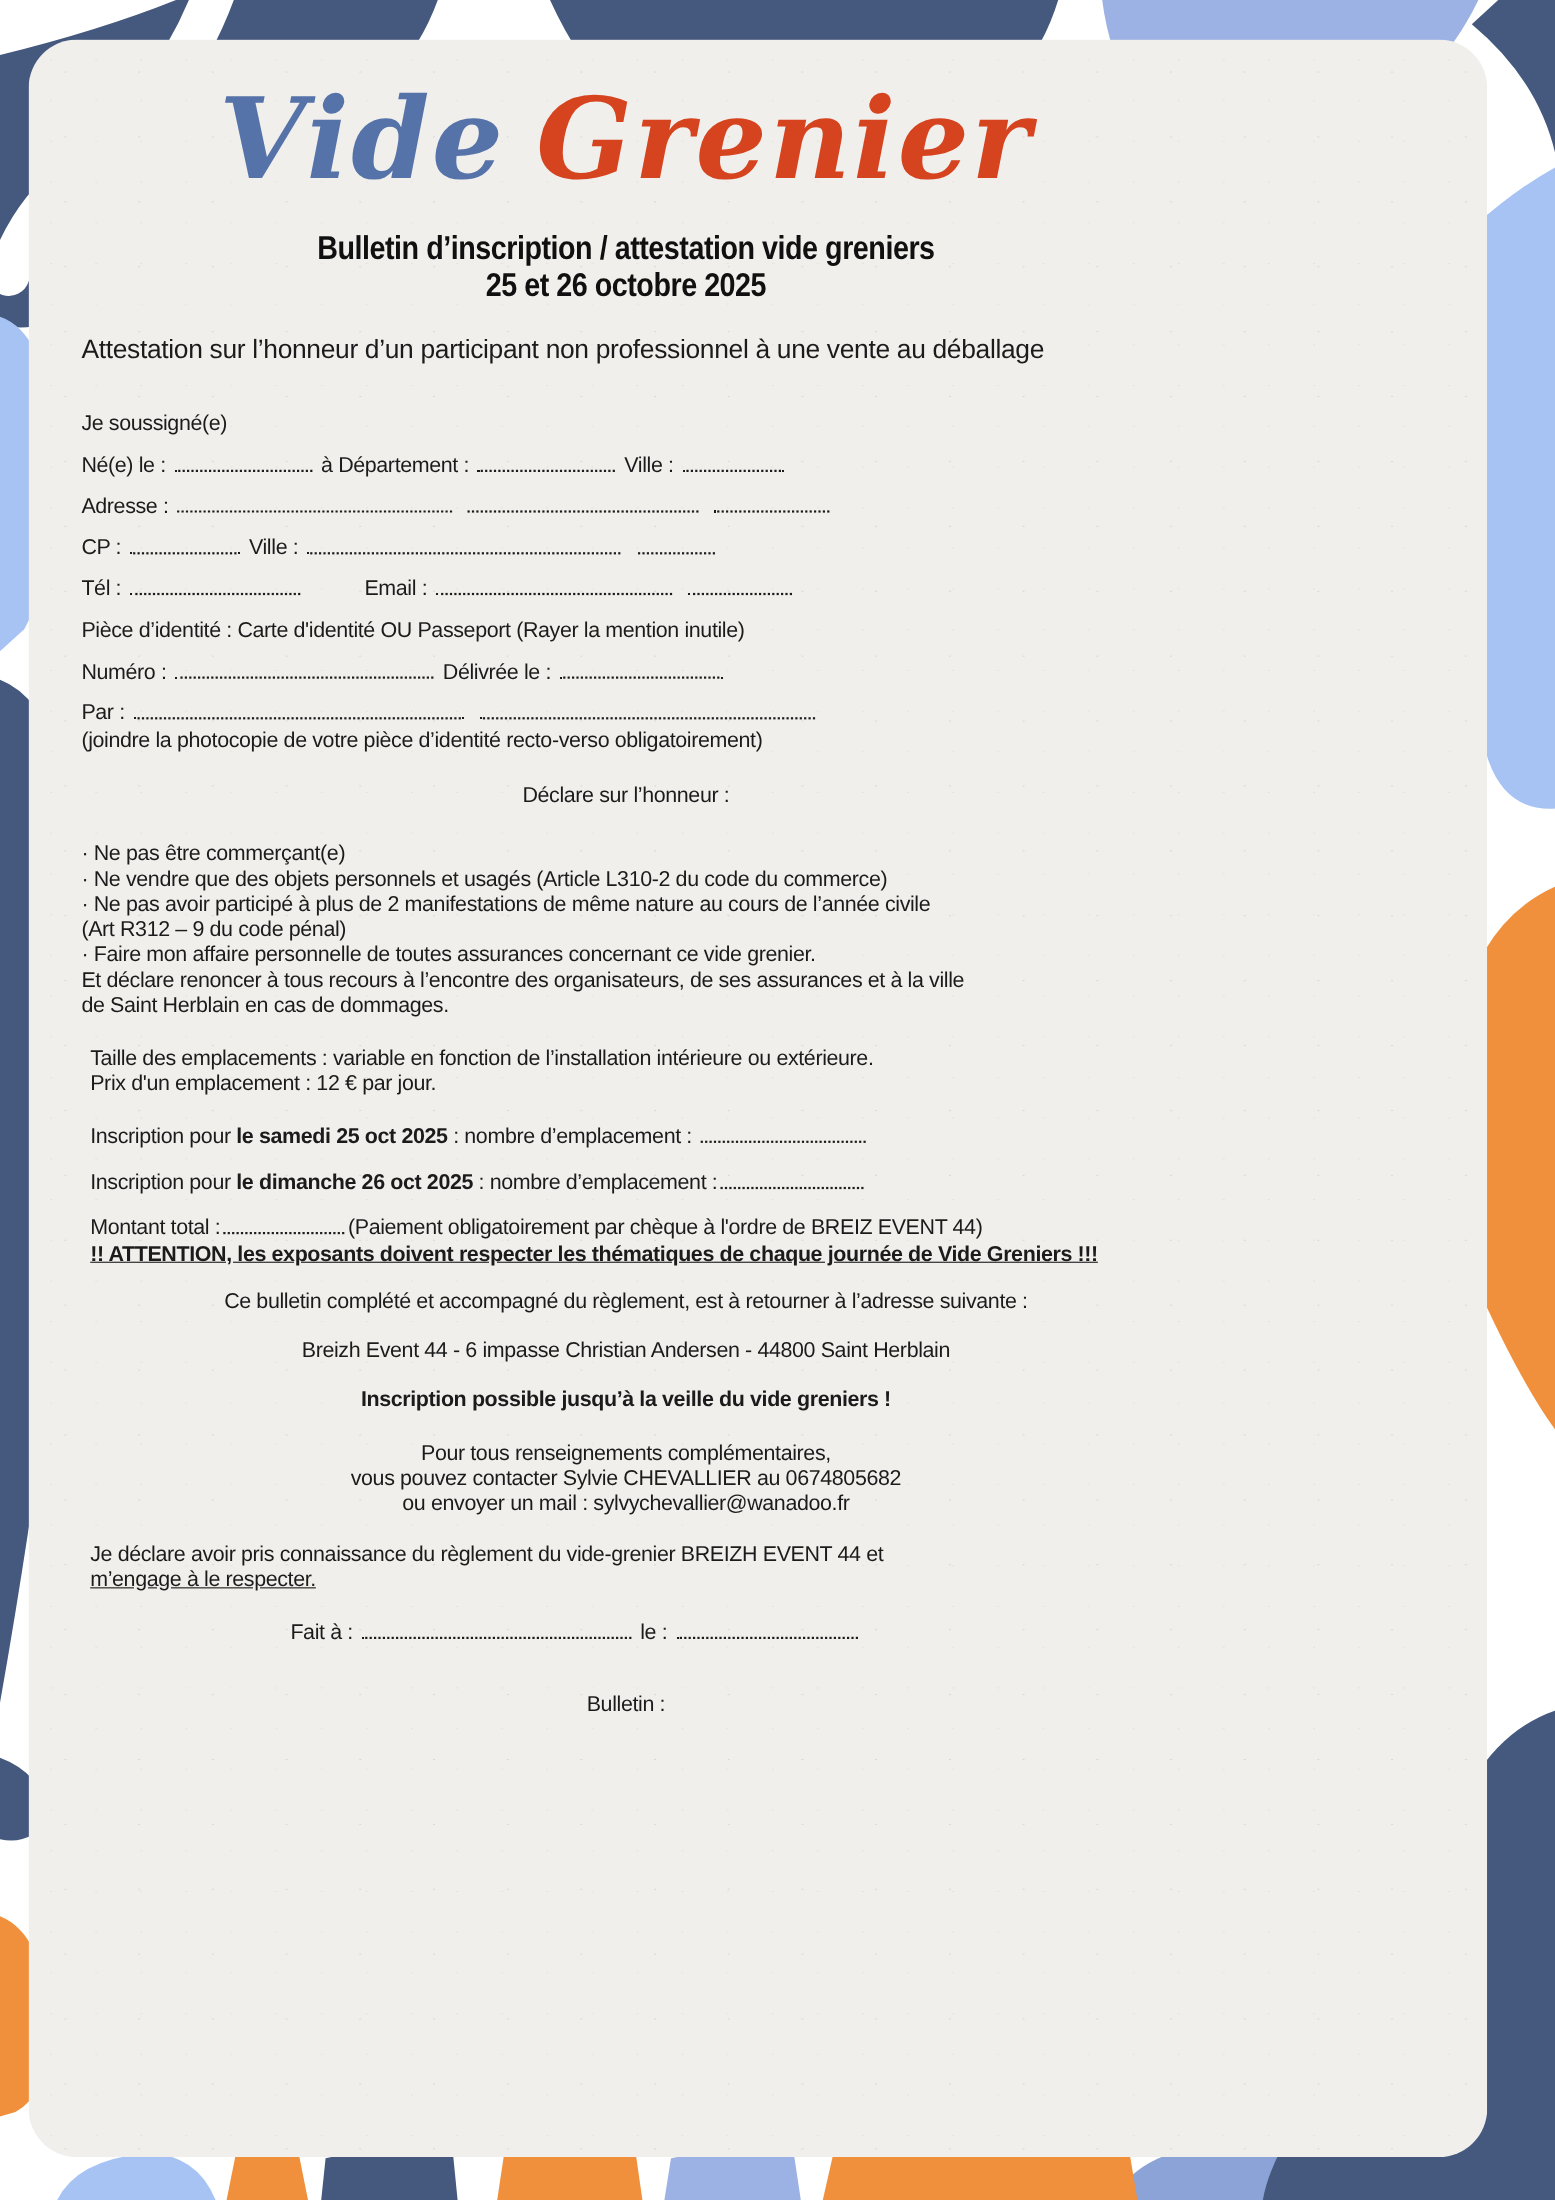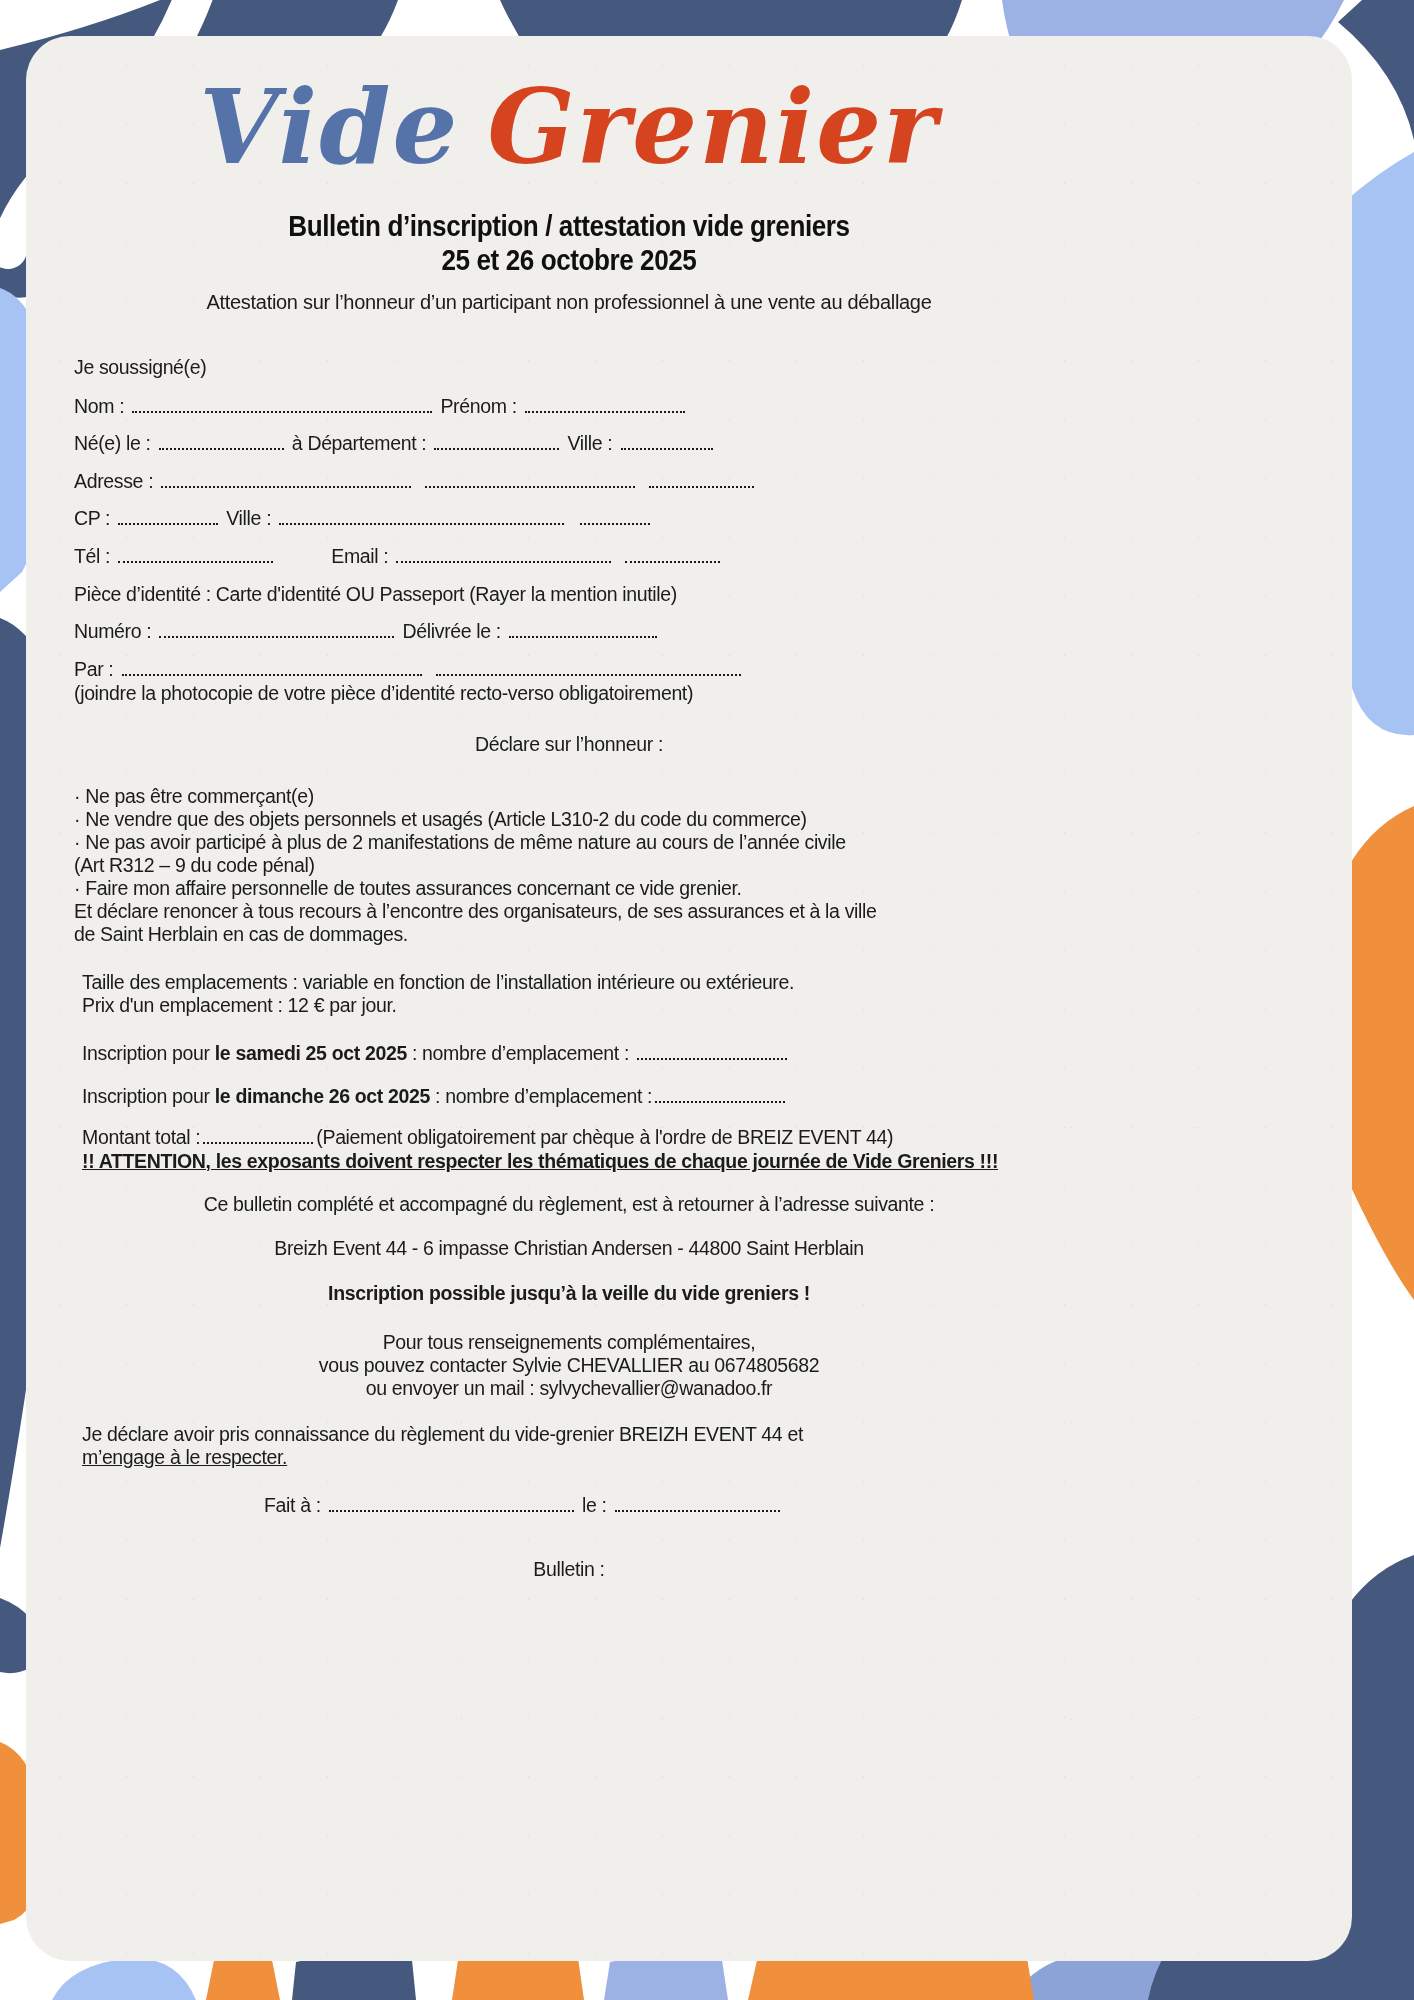--- a/index.html
+++ b/index.html
@@ -25,21 +25,21 @@
   .script-title{
     text-align:center;line-height:150px;height:158px;
     font-family:"DejaVu Serif", serif;font-style:italic;font-weight:700;
     font-size:102px;letter-spacing:2px;white-space:nowrap;
   }
   .script-title .w1{color:var(--vide_blue,#5673a9);margin-right:28px;}
   .script-title .w2{color:var(--grenier_red,#d6431f);}
   .headline{ text-align:center;font-weight:700;font-size:30px;line-height:1.05;
     letter-spacing:-0.5px;color:#101010;transform:scaleX(.87);}
   .headline.second{margin-top:2px;}
-  .subtitle{text-align:center;font-size:20px;letter-spacing:-0.3px;margin-top:16px;color:#1b1b1b;}
+  .subtitle{font-size:24px;letter-spacing:-0.3px;margin-top:29px;color:#1b1b1b;}
   .form-body{margin-top:6px;font-size:19.5px;letter-spacing:-0.35px;}
   .row{margin-top:15px;line-height:1.16;white-space:nowrap;}
   .row.tight{margin-top:1px;line-height:1.13;}
   .row.center{text-align:center;}
   .dots{display:inline-block;border-bottom:2.5px dotted #1b1b1b;height:15px;margin:0 3px;}
   .gap{display:inline-block;}
 </style>
 </head>
 <body>
 
@@ -73,21 +73,20 @@
 <div class="paper">
   <div class="content">
     <div class="script-title">
       <span class="w1">Vide</span><span class="w2">Grenier</span>
     </div>
     <div class="headline">Bulletin d’inscription / attestation vide greniers</div>
     <div class="headline second">25 et 26 octobre 2025</div>
     <div class="subtitle">Attestation sur l’honneur d’un participant non professionnel à une vente au déballage</div>
     <div class="form-body">
         <div class="row" style="margin-top: 42px;"><span>Je soussigné(e)</span></div>
-        <div class="row" style="margin-top: 16px;"><span>Nom : </span><span class="dots" style="width: 300px;"></span><span> Prénom : </span><span class="dots" style="width: 160px;"></span></div>
         <div class="row"><span>Né(e) le : </span><span class="dots" style="width: 125px;"></span><span> à Département : </span><span class="dots" style="width: 125px;"></span><span> Ville : </span><span class="dots" style="width: 92px;"></span></div>
         <div class="row"><span>Adresse : </span><span class="dots" style="width: 250px;"></span><span class="gap" style="width: 8px;"></span><span class="dots" style="width: 210px;"></span><span class="gap" style="width: 8px;"></span><span class="dots" style="width: 105px;"></span></div>
         <div class="row"><span>CP : </span><span class="dots" style="width: 100px;"></span><span> Ville : </span><span class="dots" style="width: 285px;"></span><span class="gap" style="width: 10px;"></span><span class="dots" style="width: 70px;"></span></div>
         <div class="row"><span>Tél : </span><span class="dots" style="width: 155px;"></span><span class="gap" style="width: 55px;"></span><span>Email : </span><span class="dots" style="width: 215px;"></span><span class="gap" style="width: 8px;"></span><span class="dots" style="width: 95px;"></span></div>
         <div class="row"><span>Pièce d’identité : Carte d'identité OU Passeport (Rayer la mention inutile)</span></div>
         <div class="row"><span>Numéro : </span><span class="dots" style="width: 235px;"></span><span> Délivrée le : </span><span class="dots" style="width: 148px;"></span></div>
         <div class="row"><span>Par : </span><span class="dots" style="width: 300px;"></span><span class="gap" style="width: 8px;"></span><span class="dots" style="width: 305px;"></span></div>
         <div class="row tight" style="margin-top: 2px;"><span>(joindre la photocopie de votre pièce d’identité recto-verso obligatoirement)</span></div>
         <div class="row center" style="margin-top: 28px;"><span>Déclare sur l’honneur :</span></div>
         <div class="row tight" style="margin-top: 30px;"><span>· Ne pas être commerçant(e)</span></div>

